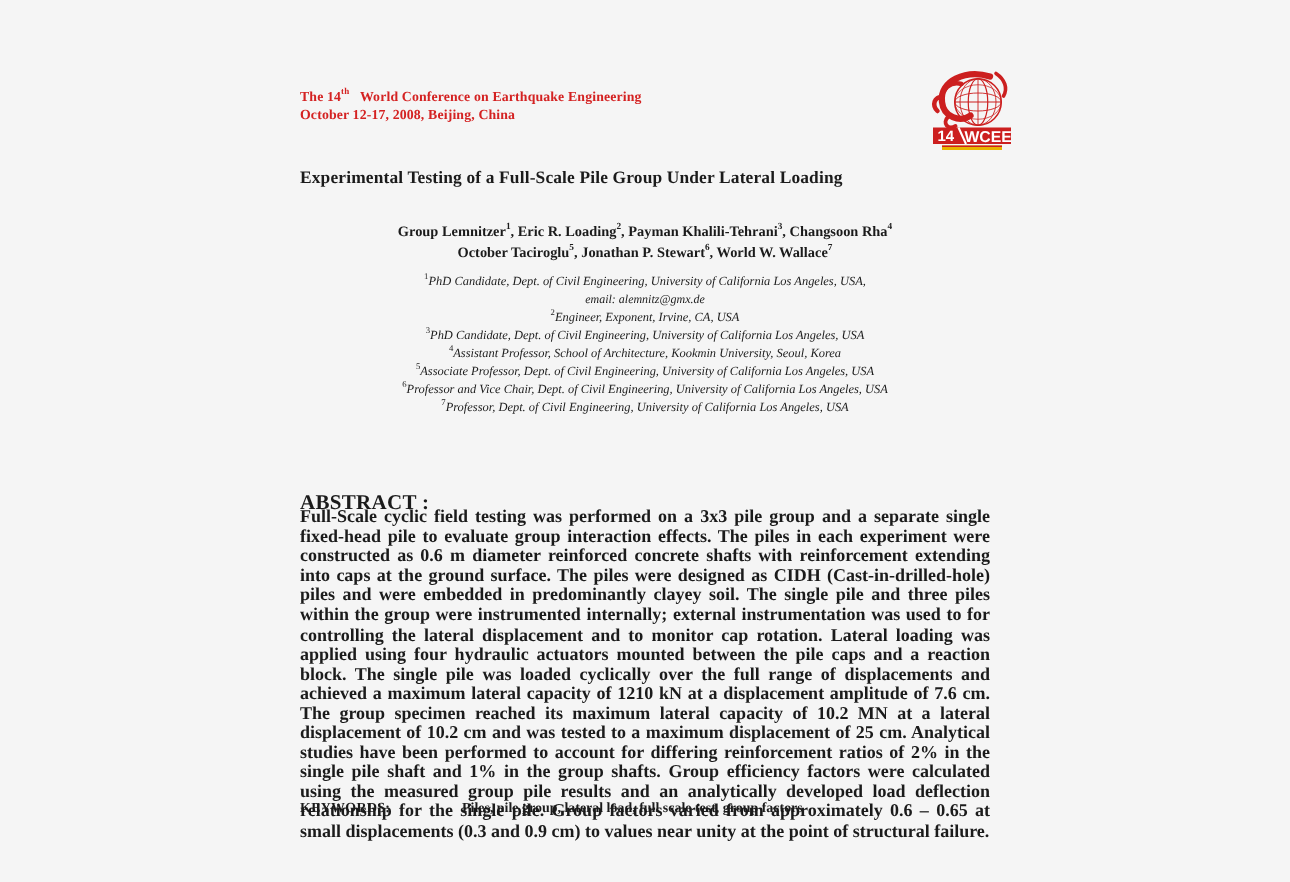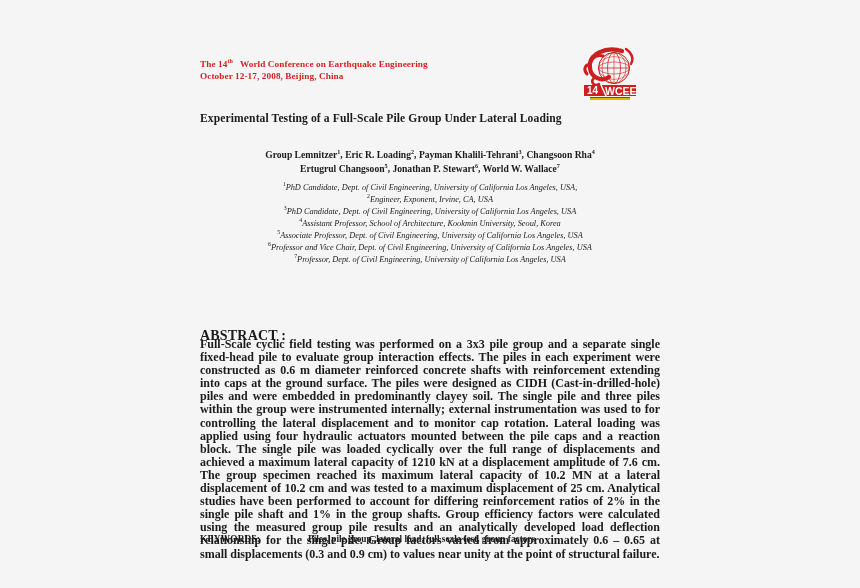--- a/index.html
+++ b/index.html
@@ -43,21 +43,21 @@
   .conf-line sup {
     font-size: 6px;
     vertical-align: super;
     line-height: 0;
   }
   .conf-gap { display: inline-block; width: 7px; }
 
   
   .logo {
     position: absolute;
-    left: 376px;
+    left: 414px;
     top: 44px;
     width: 66px;
     height: 60px;
   }
   .logo svg { display: block; }
 
   
   .paper-title {
     position: absolute;
     left: 0;
@@ -189,25 +189,26 @@
           <rect x="14" y="53" width="40" height="3" fill="#e8b400"></rect>
           <rect x="14" y="53" width="40" height="1" fill="#cc1f1f"></rect>
         </g>
       </svg>
     </div>
 
     <div class="paper-title">Experimental Testing of a Full-Scale Pile Group Under Lateral Loading</div>
 
     <div class="authors">
       <div><span>Group Lemnitzer</span><sup>1</sup>, <span>Eric R. Loading</span><sup>2</sup>, <span>Payman Khalili-Tehrani</span><sup>3</sup>, <span>Changsoon Rha</span><sup>4</sup></div>
-      <div><span>Ertugrul Changsoon</span><sup>5</sup>, <span>Jonathan P. Stewart</span><sup>6</sup>, <span>World W. Wallace</span><sup>7</sup></div>
+      <div><span>October Taciroglu</span><sup>5</sup>, <span>Jonathan P. Stewart</span><sup>6</sup>, <span>World W. Wallace</span><sup>7</sup></div>
     </div>
 
     <div class="affils">
         <div class="affil"><sup>1</sup><span>PhD Candidate, Dept. of Civil Engineering, University of California Los Angeles, USA,</span></div>
+        <div class="affil-email">email: alemnitz@gmx.de</div>
         <div class="affil"><sup>2</sup><span>Engineer, Exponent, Irvine, CA, USA</span></div>
         <div class="affil"><sup>3</sup><span>PhD Candidate, Dept. of Civil Engineering, University of California Los Angeles, USA</span></div>
         <div class="affil"><sup>4</sup><span>Assistant Professor, School of Architecture, Kookmin University, Seoul, Korea</span></div>
         <div class="affil"><sup>5</sup><span>Associate Professor, Dept. of Civil Engineering, University of California Los Angeles, USA</span></div>
         <div class="affil"><sup>6</sup><span>Professor and Vice Chair, Dept. of Civil Engineering, University of California Los Angeles, USA</span></div>
         <div class="affil"><sup>7</sup><span>Professor, Dept. of Civil Engineering, University of California Los Angeles, USA</span></div>
       </div>
 
     <div class="abstract-heading">ABSTRACT :</div>
     <div class="abstract-body">Full-Scale cyclic field testing was performed on a 3x3 pile group and a separate single fixed-head pile to evaluate group interaction effects. The piles in each experiment were constructed as 0.6 m diameter reinforced concrete shafts with reinforcement extending into caps at the ground surface. The piles were designed as CIDH (Cast-in-drilled-hole) piles and were embedded in predominantly clayey soil. The single pile and three piles within the group were instrumented internally; external instrumentation was used to for controlling the lateral displacement and to monitor cap rotation. Lateral loading was applied using four hydraulic actuators mounted between the pile caps and a reaction block. The single pile was loaded cyclically over the full range of displacements and achieved a maximum lateral capacity of 1210 kN at a displacement amplitude of 7.6 cm. The group specimen reached its maximum lateral capacity of 10.2 MN at a lateral displacement of 10.2 cm and was tested to a maximum displacement of 25 cm. Analytical studies have been performed to account for differing reinforcement ratios of 2% in the single pile shaft and 1% in the group shafts. Group efficiency factors were calculated using the measured group pile results and an analytically developed load deflection relationship for the single pile. Group factors varied from approximately 0.6 – 0.65 at small displacements (0.3 and 0.9 cm) to values near unity at the point of structural failure.</div>

